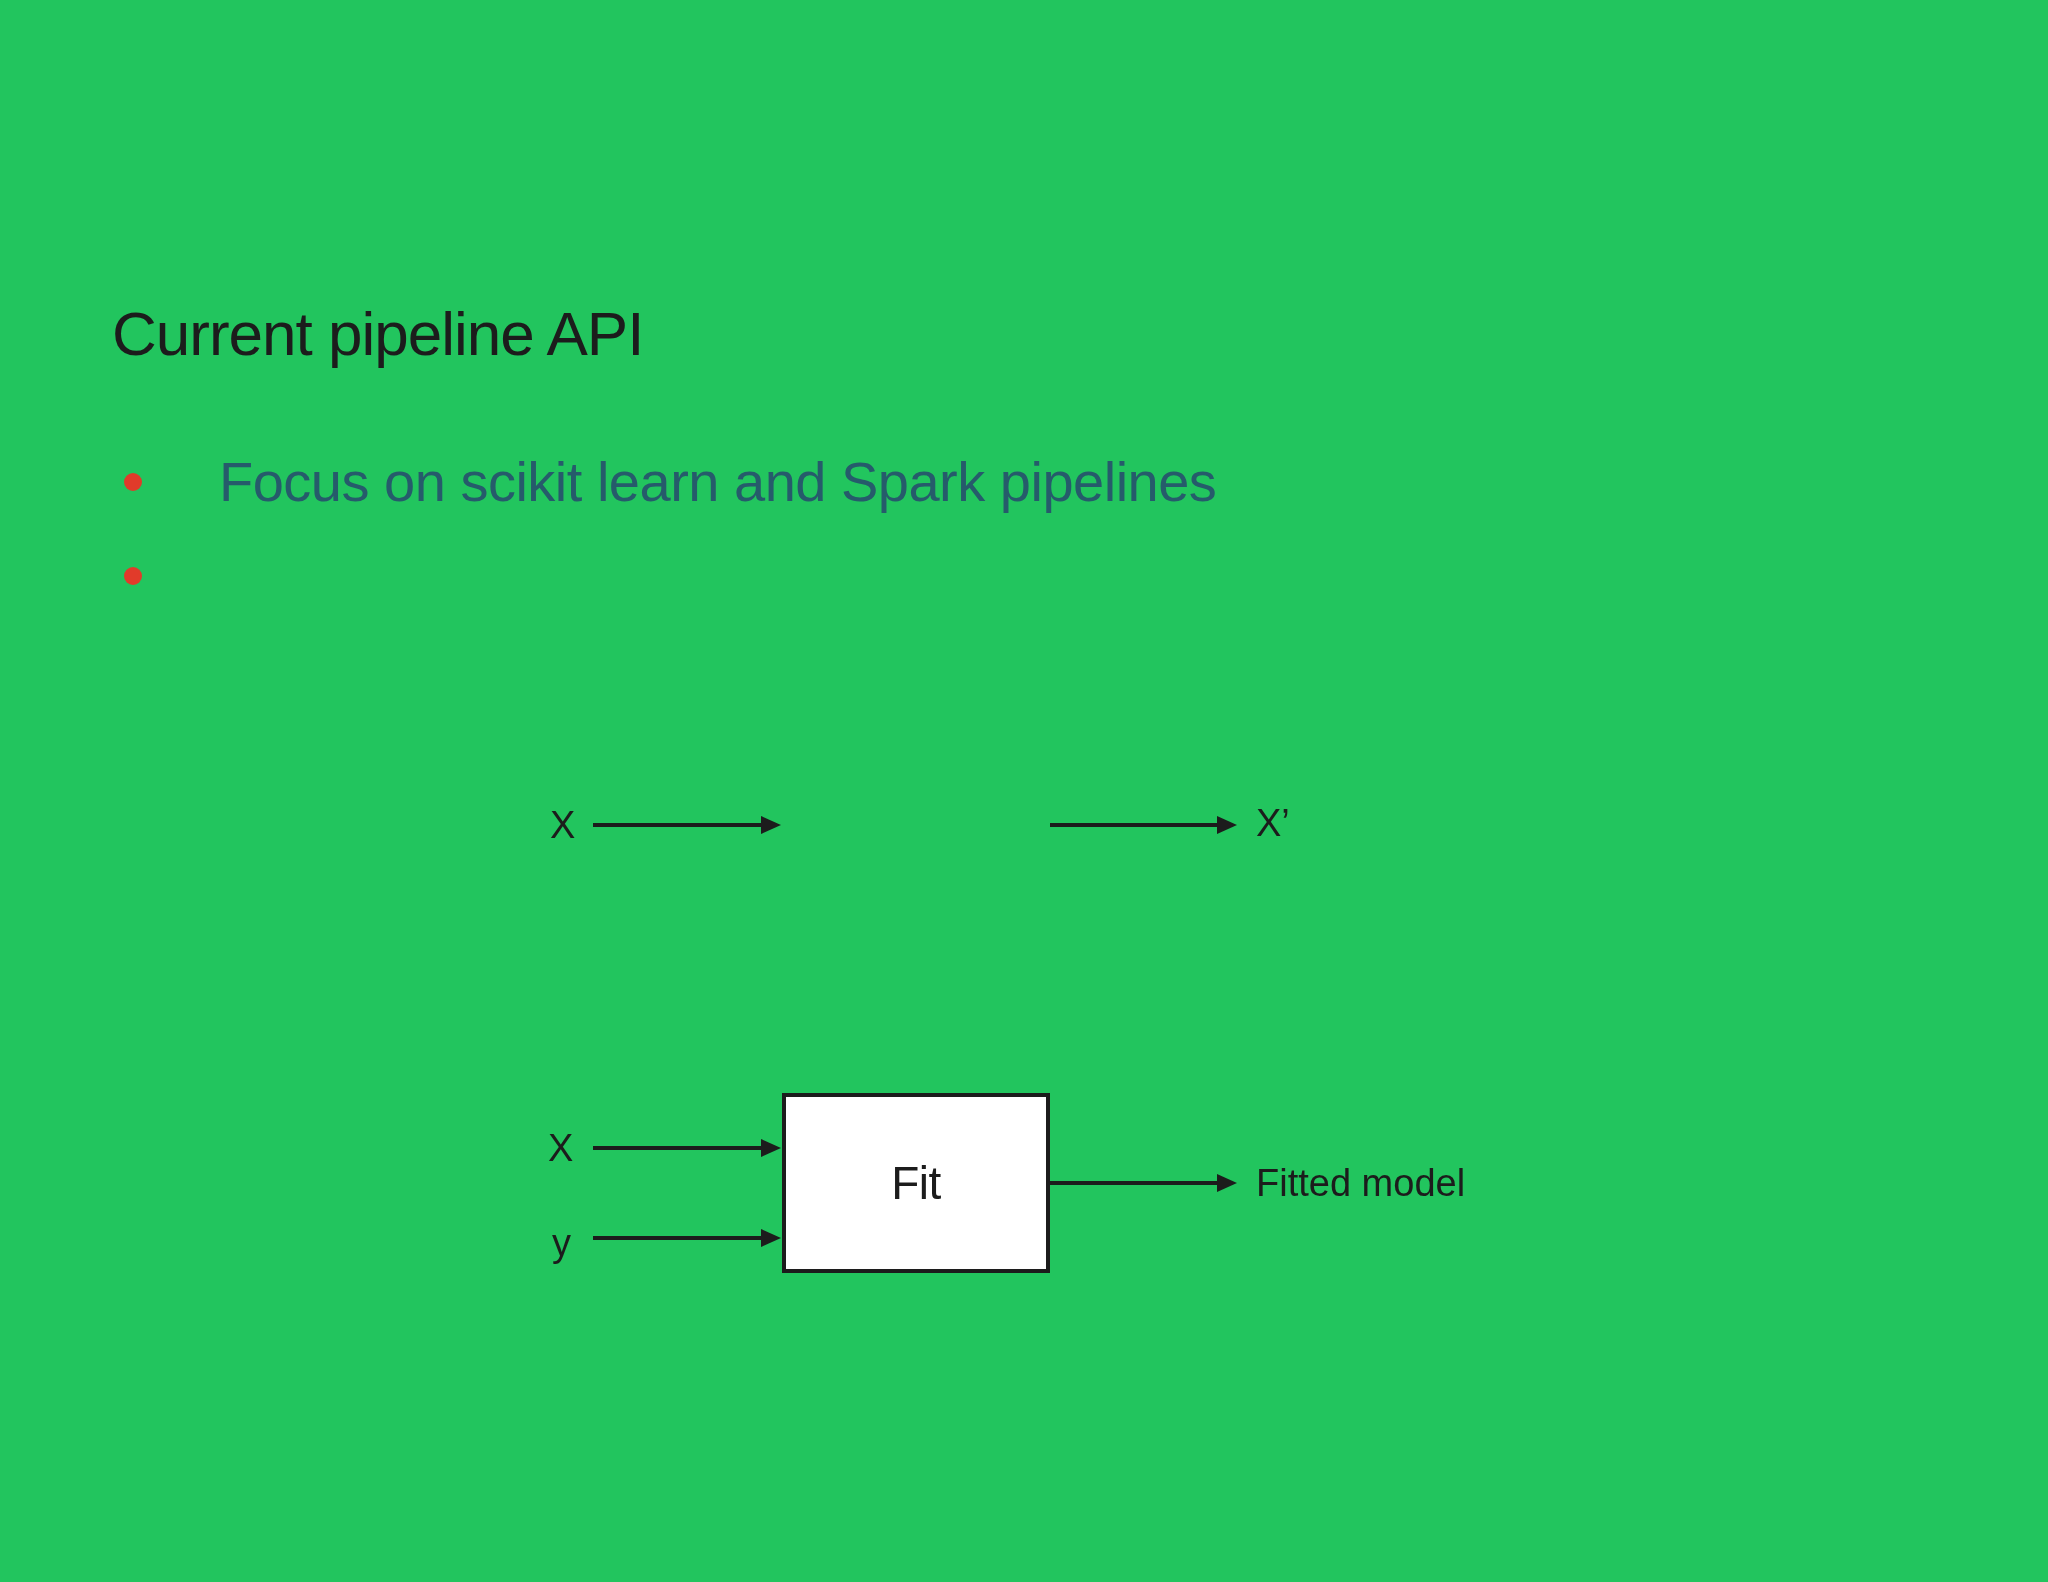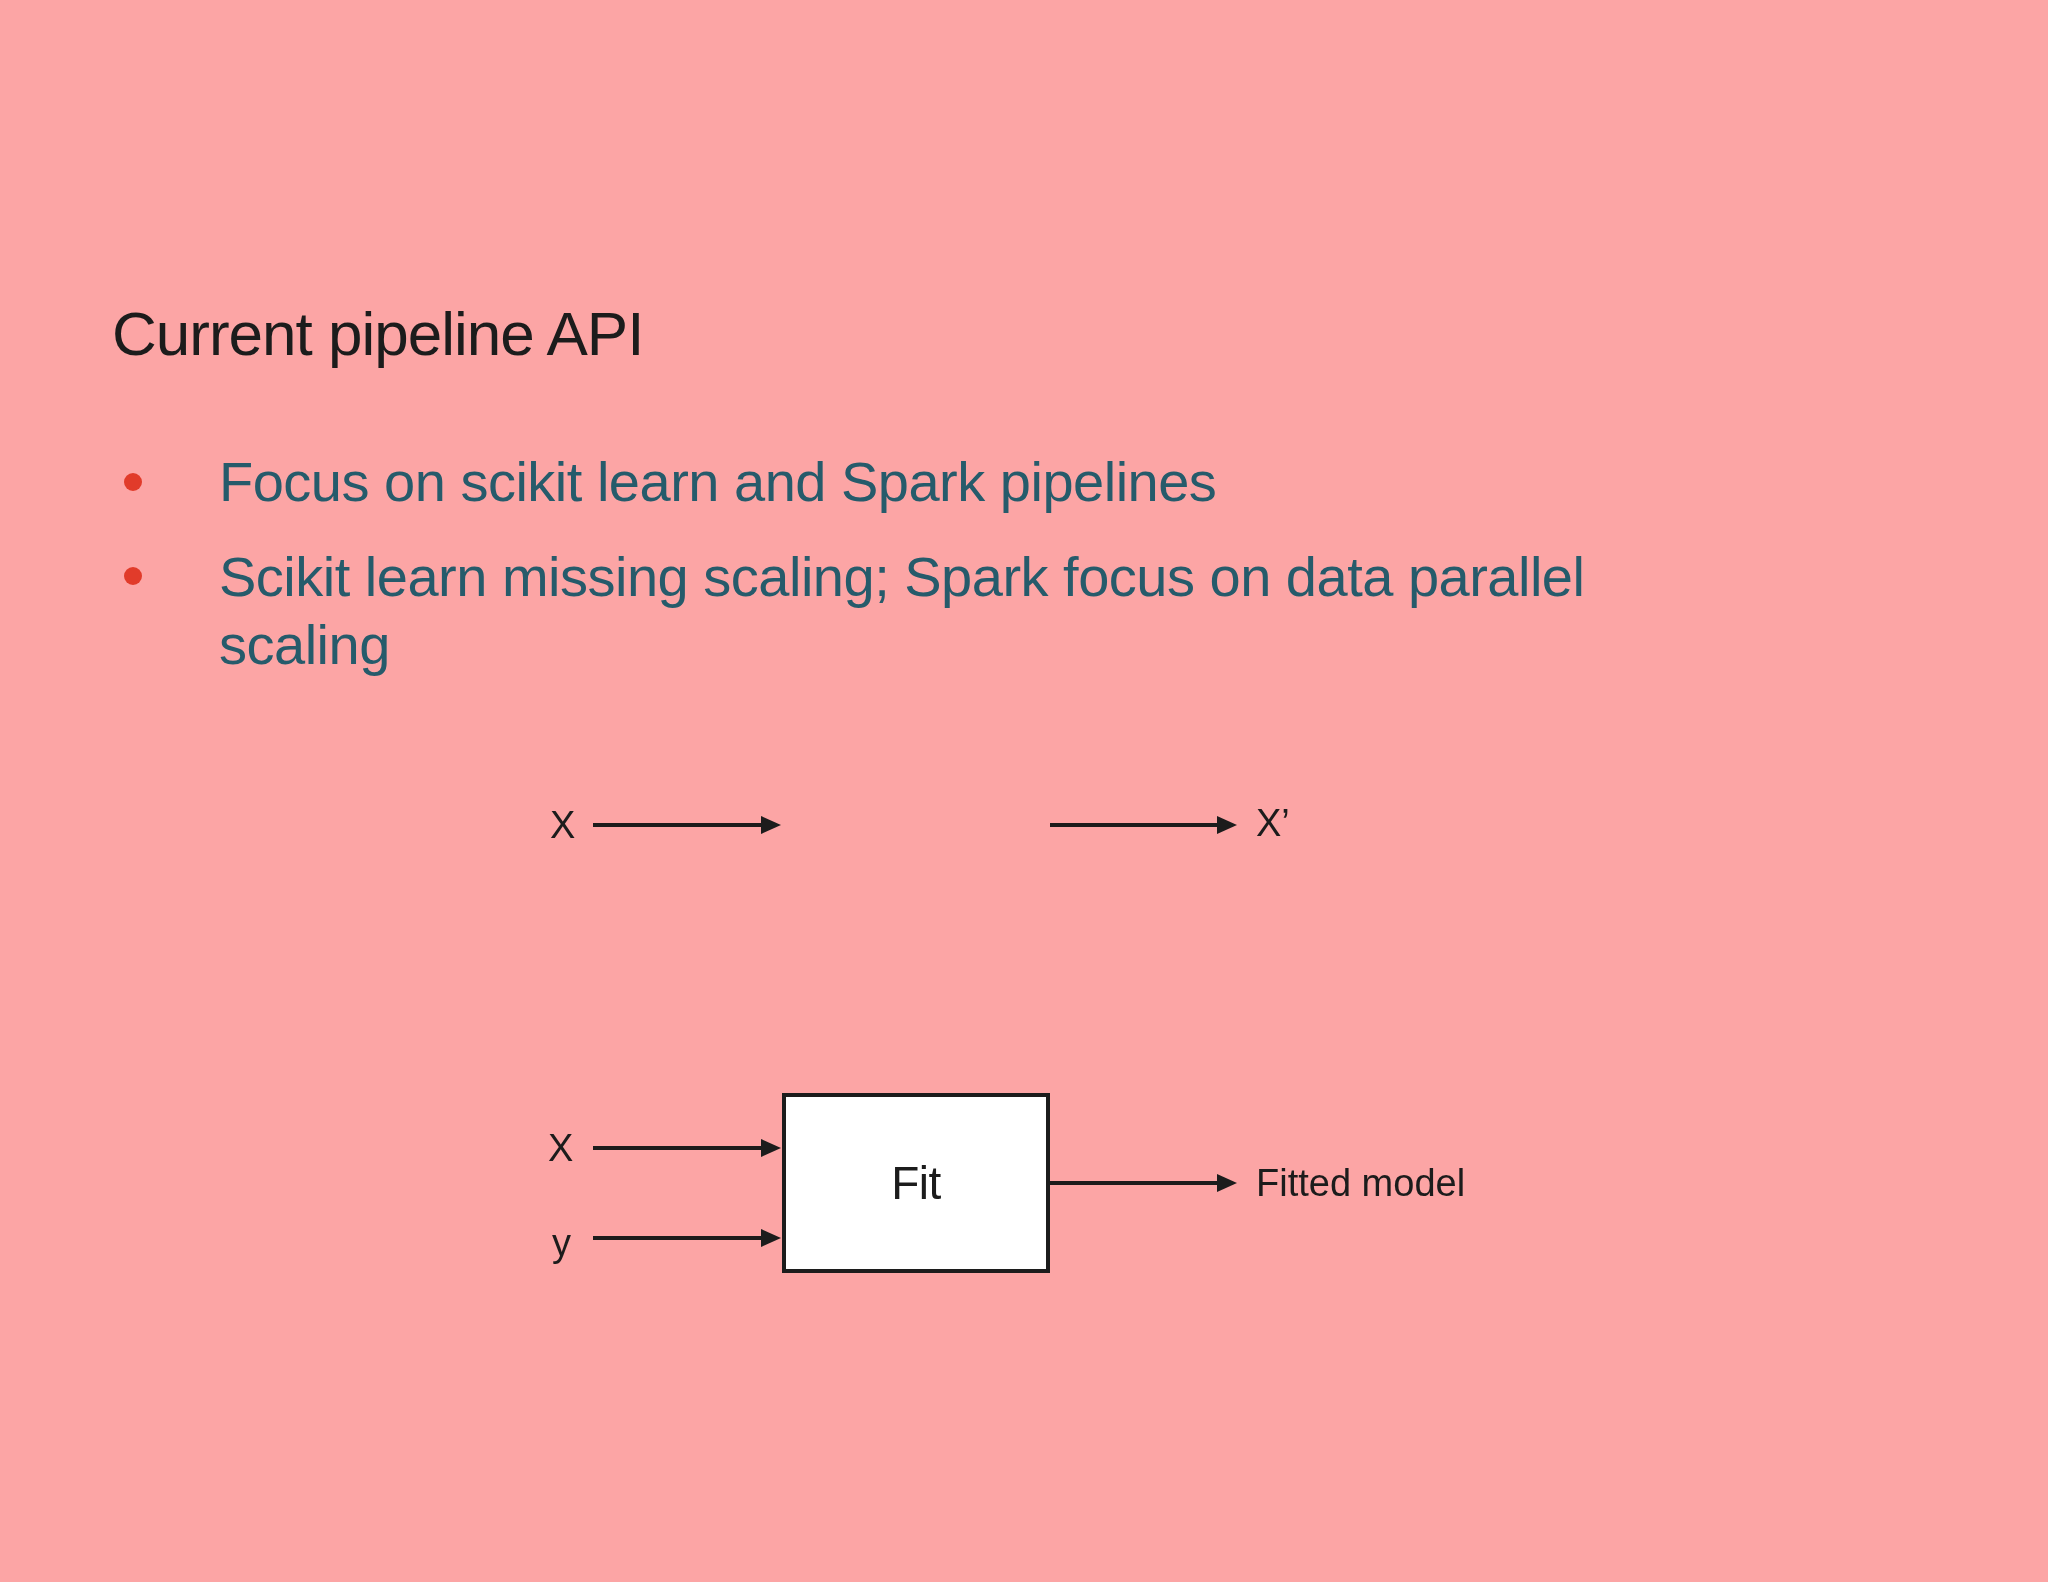--- a/index.html
+++ b/index.html
@@ -4,21 +4,21 @@
 <style>
   html, body {
     margin: 0;
     padding: 0;
     background: #ffffff;
   }
   .slide {
     position: relative;
     width: 2048px;
     height: 1582px;
-    background: #fca5a5;
+    background: #22c55e;
     overflow: hidden;
     font-family: "Liberation Sans", sans-serif;
     color: #1c1c1c;
   }
 
   
   .title {
     position: absolute;
     left: 112px;
     top: 298px;
@@ -114,22 +114,20 @@
 <body>
 
 <div class="slide">
 
   <div class="title">Current pipeline API</div>
 
   <span class="bullet-dot dot-1"></span>
   <div class="bullet-text bullet-text-1">Focus on scikit learn and Spark pipelines</div>
 
   <span class="bullet-dot dot-2"></span>
-  <div class="bullet-text bullet-text-2">Scikit learn missing scaling; Spark focus on data parallel
-scaling</div>
 
   <div class="dg-label lbl-x-transform">X</div>
 
   <div class="arrow arr-in-transform"></div>
 
 
   <div class="arrow arr-out-transform"></div>
 
   <div class="dg-label lbl-xprime">X’</div>
 

